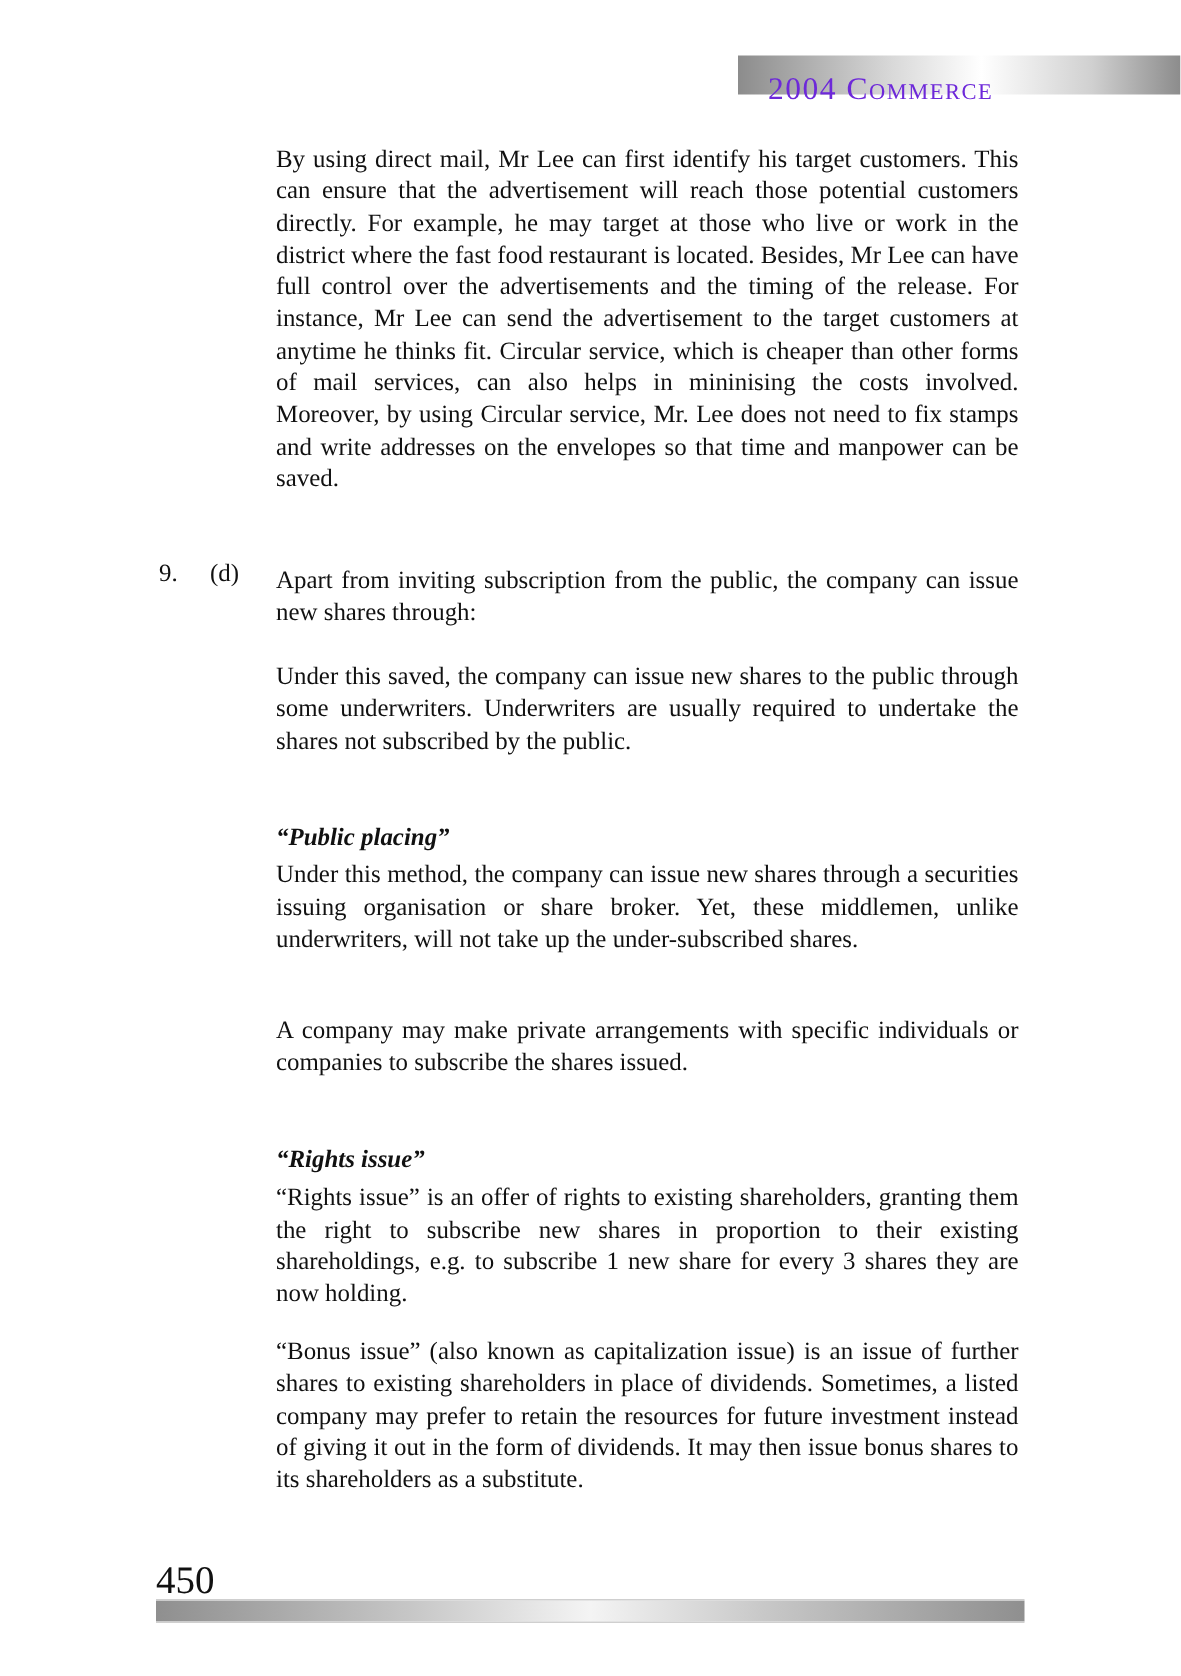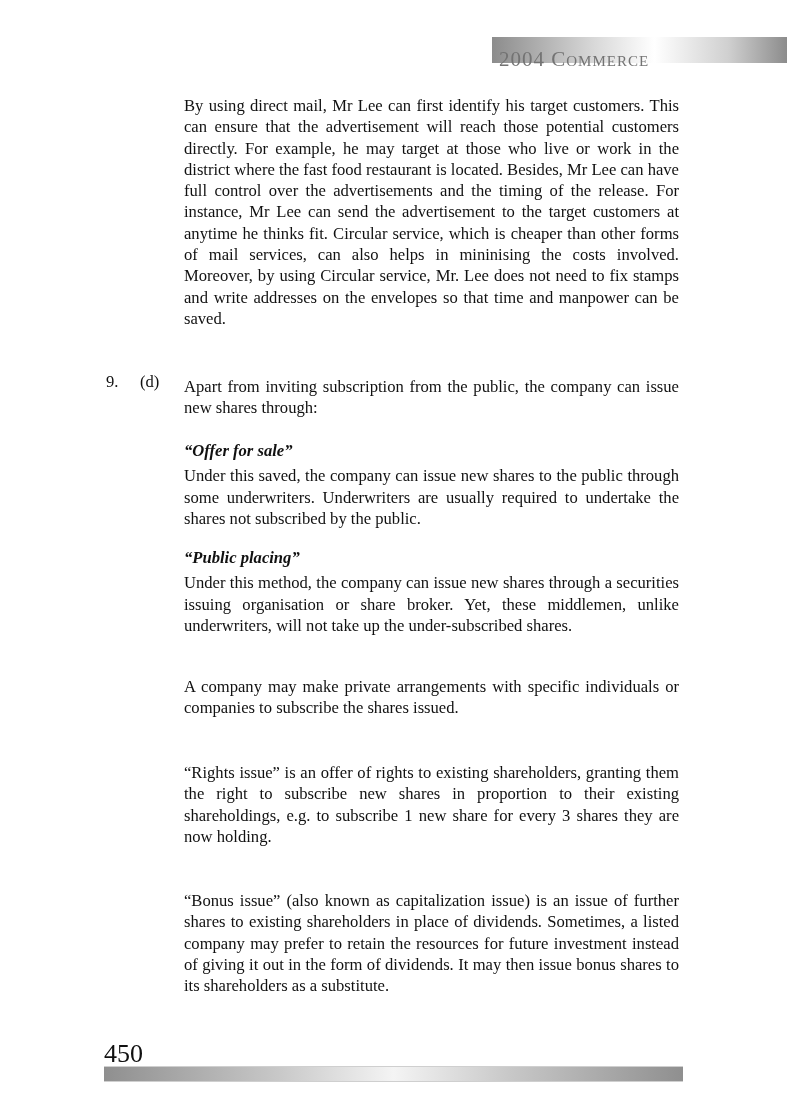--- a/index.html
+++ b/index.html
@@ -2,22 +2,22 @@
 <html><head>
   <meta charset="utf-8">
   <style>
     html, body { margin: 0; padding: 0; background: #ffffff; }
     body { width: 787px; height: 1117px; position: relative; overflow: hidden; font-family: "Liberation Serif", "DejaVu Serif", serif; color: #111; }
     .header-bar {
       position: absolute; left: 492px; top: 37px; width: 295px; height: 26px;
       background: linear-gradient(to right, #8c8c8c 0%, #d9d9d9 35%, #ffffff 55%, #d0d0d0 80%, #8c8c8c 100%);
     }
     .header-title {
-      position: absolute; left: 499px; top: 47px; font-size: 21px; letter-spacing: 1px;
-      font-variant: small-caps; font-family: "Liberation Serif", "DejaVu Serif", serif; color: #737373;
+      position: absolute; left: 512px; top: 47px; font-size: 21px; letter-spacing: 1px;
+      font-variant: small-caps; font-family: "Liberation Serif", "DejaVu Serif", serif; color: #6d28d9;
     }
     .body-text { position: absolute; left: 180px; width: 503px; font-size: 16.6px; line-height: 21.3px; text-align: justify; }
     .body-text p { margin: 4px; }
     .heading { font-weight: bold; font-style: italic; }
     .qnum { position: absolute; left: 106px; top: 372px; font-size: 16.6px; }
     .qpart { position: absolute; left: 140px; top: 372px; font-size: 16.6px; }
     .page-number { position: absolute; left: 104px; top: 1039px; font-size: 26px; }
     .footer-bar {
       position: absolute; left: 104px; top: 1066px; width: 579px; height: 14px;
       background: linear-gradient(to right, #8f8f8f 0%, #c8c8c8 30%, #f4f4f4 50%, #c8c8c8 70%, #8f8f8f 100%);
@@ -35,34 +35,34 @@
 </div>
 
 <div class="qnum">9.</div>
 <div class="qpart">(d)</div>
 
 <div class="body-text" style="top:372px;">
   <p>Apart from inviting subscription from the public, the company can issue new shares through:</p>
 </div>
 
 <div class="body-text" style="top:436px;">
-  <p class="heading">“Offer for sale”</p>
   <p>Under this saved, the company can issue new shares to the public through some underwriters. Underwriters are usually required to undertake the shares not subscribed by the public.</p>
 </div>
 
 <div class="body-text" style="top:543px;">
   <p class="heading">“Public placing”</p>
   <p>Under this method, the company can issue new shares through a securities issuing organisation or share broker. Yet, these middlemen, unlike underwriters, will not take up the under-subscribed shares.</p>
 </div>
 
 <div class="body-text" style="top:672px;">
   <p>A company may make private arrangements with specific individuals or companies to subscribe the shares issued.</p>
 </div>
 
 <div class="body-text" style="top:758px;">
+  <p class="heading">“Rights issue”</p>
   <p>“Rights issue” is an offer of rights to existing shareholders, granting them the right to subscribe new shares in proportion to their existing shareholdings, e.g. to subscribe 1 new share for every 3 shares they are now holding.</p>
 </div>
 
 <div class="body-text" style="top:886px;">
   <p>“Bonus issue” (also known as capitalization issue) is an issue of further shares to existing shareholders in place of dividends. Sometimes, a listed company may prefer to retain the resources for future investment instead of giving it out in the form of dividends. It may then issue bonus shares to its shareholders as a substitute.</p>
 </div>
 
 <div class="page-number">450</div>
 <div class="footer-bar"></div>
 

